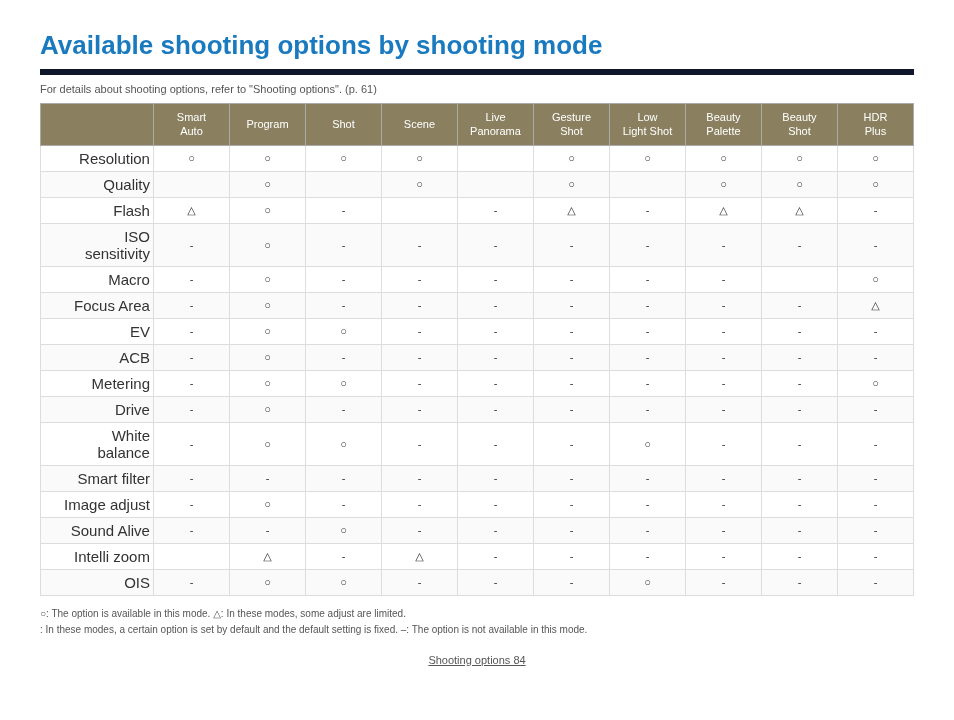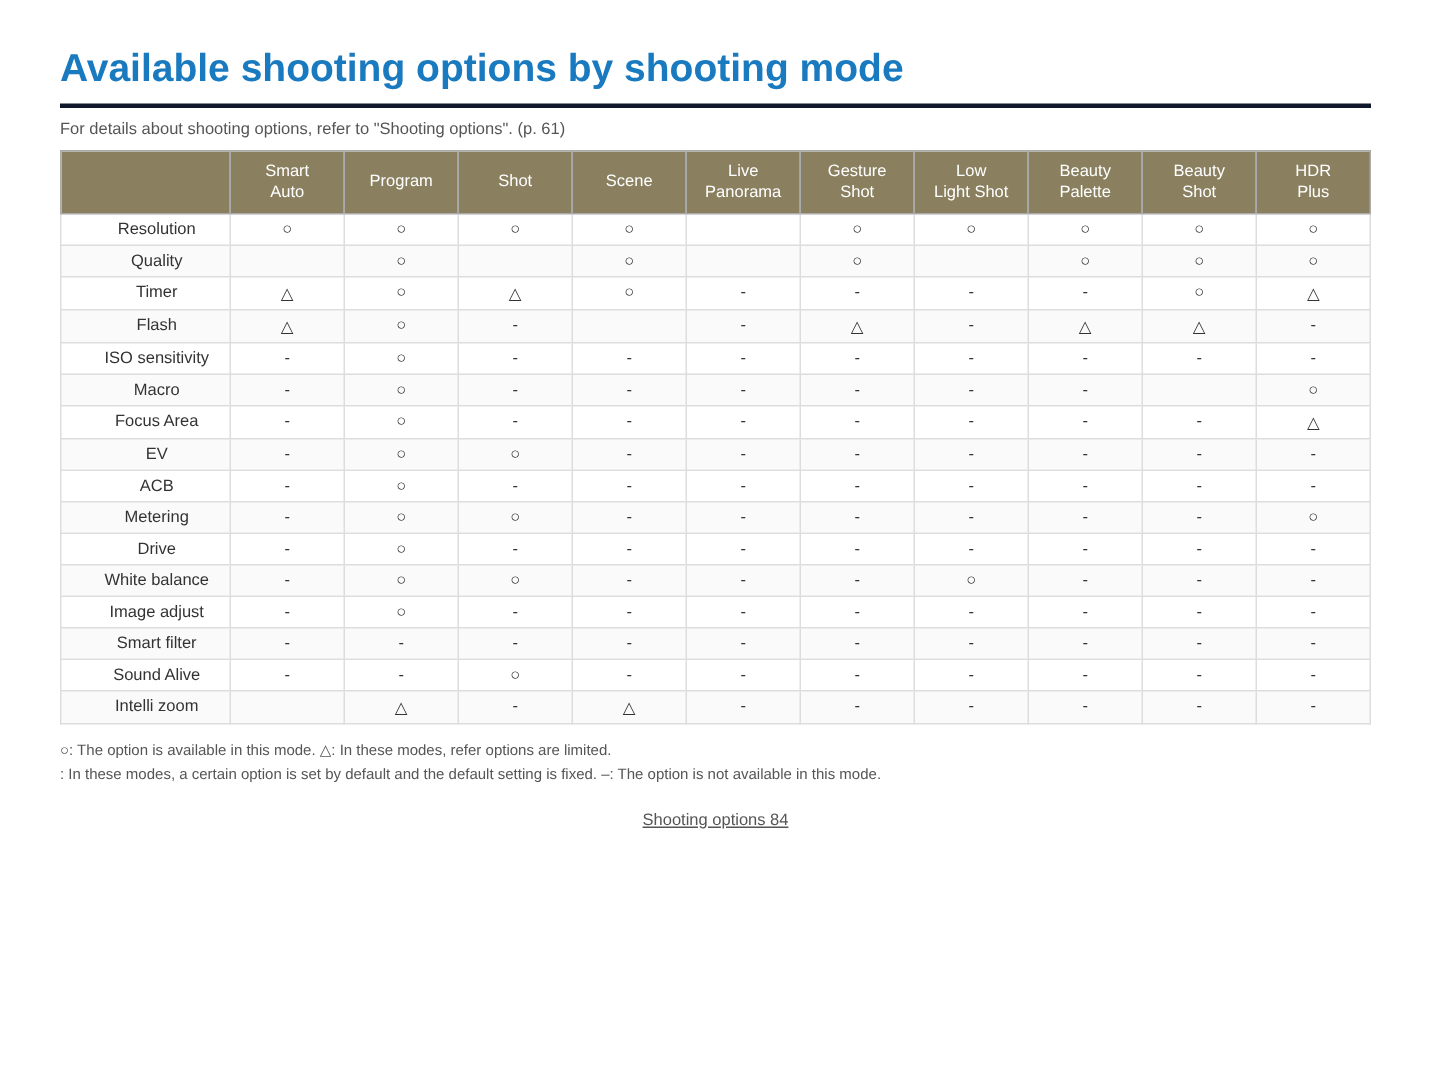--- a/index.html
+++ b/index.html
@@ -9,21 +9,21 @@
       font-size: 12px;
       color: #333;
       padding: 30px 40px;
       width: 954px;
       min-height: 720px;
     }
     h1 {
       font-size: 26px;
       color: #1a7abf;
       font-weight: bold;
-      border-bottom: 3px solid #0f172a;
+      border-bottom: 6px solid #0f172a;
       padding-bottom: 8px;
       margin-bottom: 8px;
     }
     .subtitle {
       font-size: 11px;
       color: #555;
       margin-bottom: 8px;
     }
     table {
       width: 100%;
@@ -44,23 +44,23 @@
       background-color: #8a8060;
     }
     tbody tr td {
       border: 1px solid #ddd;
       text-align: center;
       padding: 4px 3px;
       color: #333;
       vertical-align: middle;
     }
     tbody tr td:first-child {
-      text-align: center;
+      text-align: right;
       padding-left: 18px;
-      font-size: 11px;
+      font-size: 15px;
     }
     tbody tr:nth-child(odd) {
       background-color: #fff;
     }
     tbody tr:nth-child(even) {
       background-color: #fafafa;
     }
     .footnote {
       margin-top: 10px;
       font-size: 10px;
@@ -118,33 +118,20 @@
         <td></td>
         <td>○</td>
         <td></td>
         <td>○</td>
         <td></td>
         <td>○</td>
         <td>○</td>
         <td>○</td>
       </tr>
       <tr>
-        <td>Timer</td>
-        <td>△</td>
-        <td>○</td>
-        <td>△</td>
-        <td>○</td>
-        <td>-</td>
-        <td>-</td>
-        <td>-</td>
-        <td>-</td>
-        <td>○</td>
-        <td>△</td>
-      </tr>
-      <tr>
         <td>Flash</td>
         <td>△</td>
         <td>○</td>
         <td>-</td>
         <td></td>
         <td>-</td>
         <td>△</td>
         <td>-</td>
         <td>△</td>
         <td>△</td>
@@ -248,46 +235,46 @@
         <td>○</td>
         <td>-</td>
         <td>-</td>
         <td>-</td>
         <td>○</td>
         <td>-</td>
         <td>-</td>
         <td>-</td>
       </tr>
       <tr>
+        <td>Smart filter</td>
+        <td>-</td>
+        <td>-</td>
+        <td>-</td>
+        <td>-</td>
+        <td>-</td>
+        <td>-</td>
+        <td>-</td>
+        <td>-</td>
+        <td>-</td>
+        <td>-</td>
+      </tr>
+      <tr>
         <td>Image adjust</td>
         <td>-</td>
         <td>○</td>
         <td>-</td>
         <td>-</td>
         <td>-</td>
         <td>-</td>
         <td>-</td>
         <td>-</td>
         <td>-</td>
         <td>-</td>
       </tr>
       <tr>
-        <td>Smart filter</td>
-        <td>-</td>
-        <td>-</td>
-        <td>-</td>
-        <td>-</td>
-        <td>-</td>
-        <td>-</td>
-        <td>-</td>
-        <td>-</td>
-        <td>-</td>
-        <td>-</td>
-      </tr>
-      <tr>
         <td>Sound Alive</td>
         <td>-</td>
         <td>-</td>
         <td>○</td>
         <td>-</td>
         <td>-</td>
         <td>-</td>
         <td>-</td>
         <td>-</td>
         <td>-</td>
@@ -295,24 +282,37 @@
       </tr>
       <tr>
         <td>Intelli zoom</td>
         <td></td>
         <td>△</td>
         <td>-</td>
         <td>△</td>
         <td>-</td>
         <td>-</td>
         <td>-</td>
+        <td>-</td>
+        <td>-</td>
+        <td>-</td>
+      </tr>
+      <tr>
+        <td>OIS</td>
+        <td>-</td>
+        <td>○</td>
+        <td>○</td>
+        <td>-</td>
+        <td>-</td>
+        <td>-</td>
+        <td>○</td>
         <td>-</td>
         <td>-</td>
         <td>-</td>
       </tr>
     </tbody>
 </table>
 
 <div class="footnote">
-  <p>○: The option is available in this mode.  △: In these modes, refer options are limited.</p>
+  <p>○: The option is available in this mode.  △: In these modes, some adjust are limited.</p>
   <p>: In these modes, a certain option is set by default and the default setting is fixed.  –: The option is not available in this mode.</p>
 </div>
 <div class="page-footer">Shooting options  84</div>
 
 </body></html>

